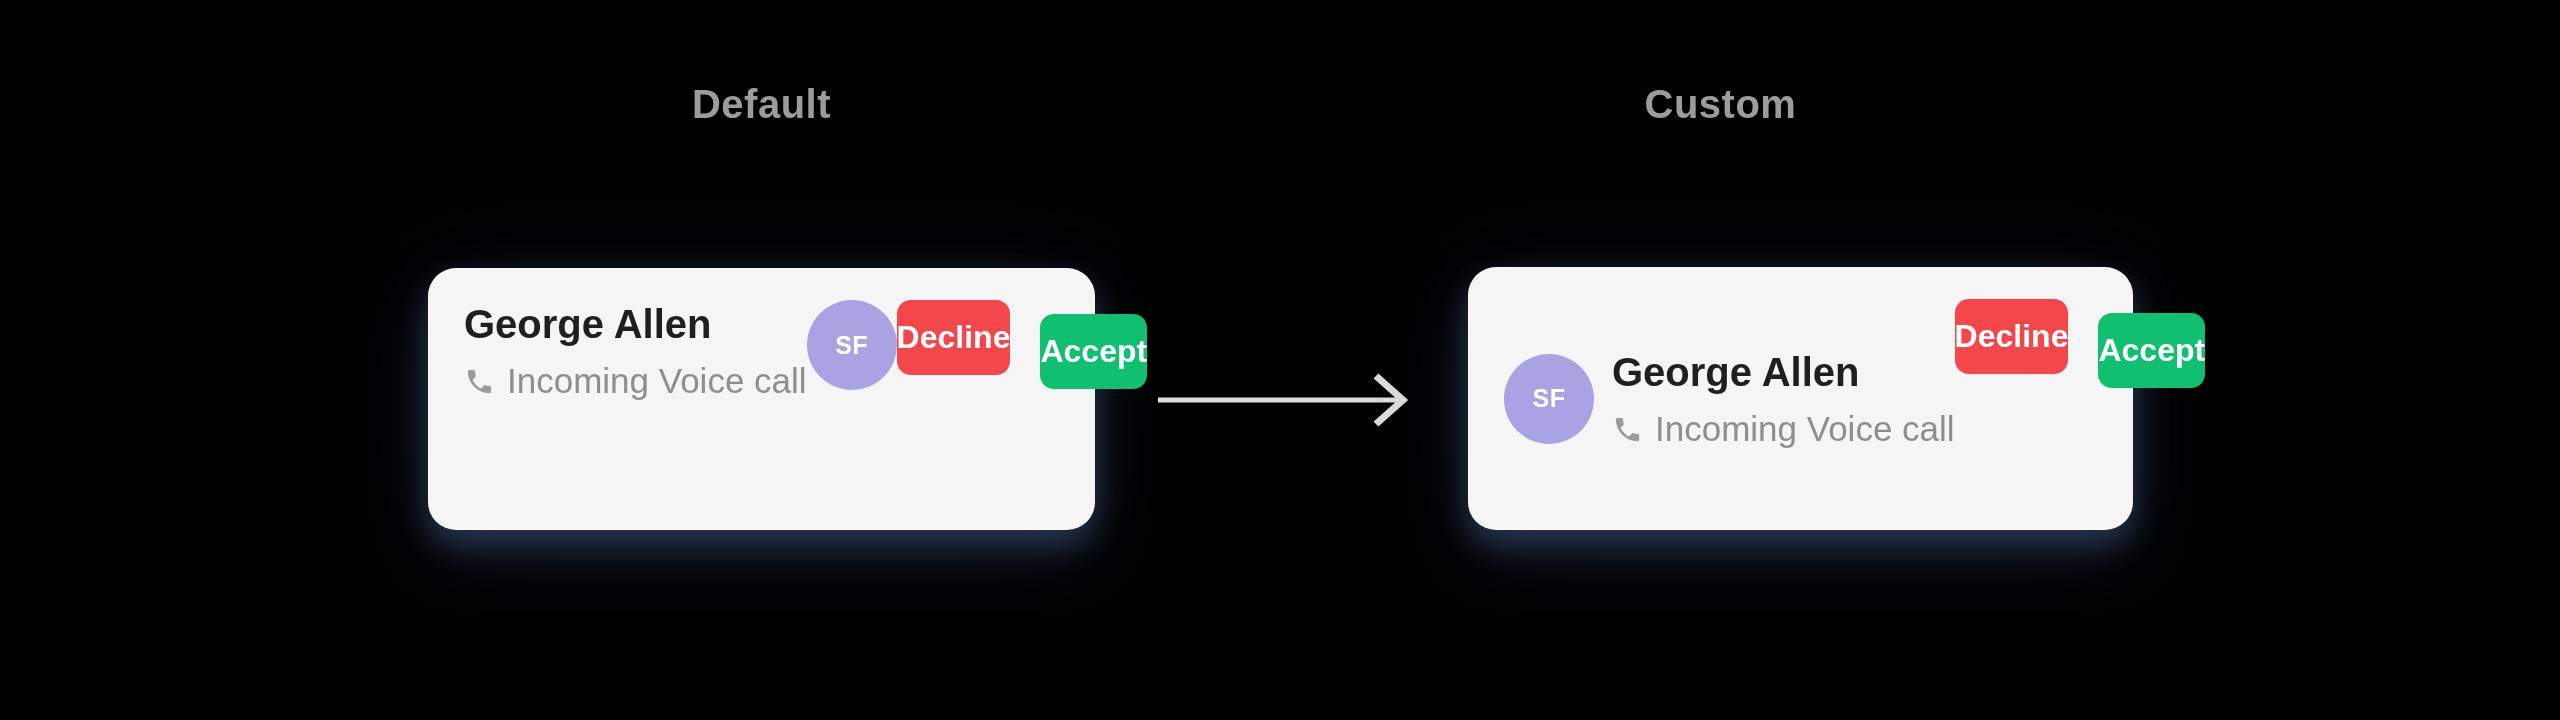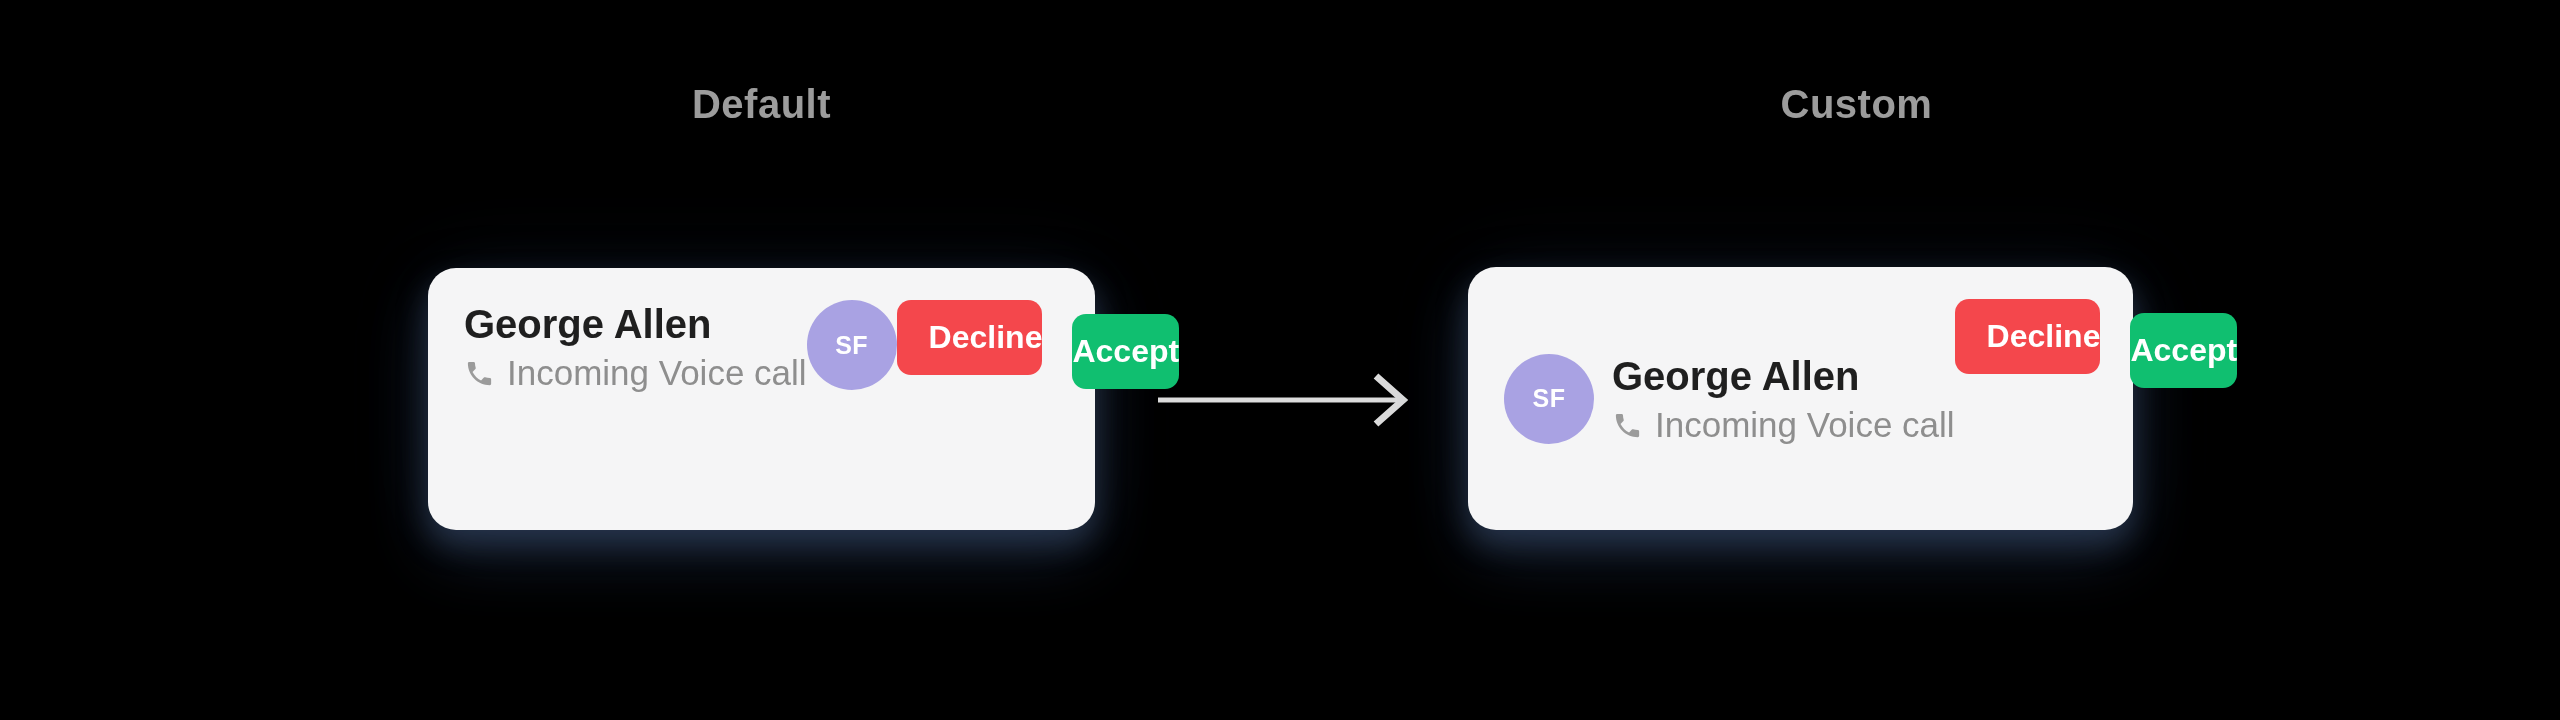--- a/index.html
+++ b/index.html
@@ -28,21 +28,21 @@
   .variant-label {
     position: absolute;
     top: 82px;
     text-align: center;
     font-size: 40px;
     font-weight: 700;
     color: var(--label-text);
     letter-spacing: 0.5px;
   }
   .label-default { left: 428px; width: 667px; }
-  .label-custom  { left: 1524px; width: 665px; }
+  .label-custom  { left: 1388px; width: 665px; }
 
   .call-card {
     position: absolute;
     background: var(--card-bg);
     border-radius: 28px;
     padding: 32px 36px;
     display: flex;
     flex-direction: row;
     justify-content: space-between;
     box-shadow:
@@ -67,21 +67,21 @@
     font-size: 40px;
     font-weight: 700;
     color: var(--title-text);
     line-height: 1.2;
     white-space: nowrap;
   }
   .call-status {
     display: flex;
     align-items: center;
     gap: 12px;
-    margin-top: 5px;
+    margin-top: 13px;
     font-size: 35px;
     color: var(--subtitle-text);
     white-space: nowrap;
   }
   .phone-icon { display: inline-flex; width: 31px; height: 31px; }
   .phone-icon svg { width: 100%; height: 100%; fill: var(--icon-gray); }
 
   .avatar {
     flex: 0 0 auto;
     width: 90px;
@@ -102,21 +102,21 @@
     flex: 1 1 0;
     height: 75px;
     border: none;
     border-radius: 14px;
     color: var(--button-text);
     font-family: "Liberation Sans", sans-serif;
     font-size: 32px;
     font-weight: 700;
     cursor: pointer;
   }
-  .btn-decline { background: var(--decline-red); padding-left: 32px; }
+  .btn-decline { background: var(--decline-red); }
   .btn-accept  { background: var(--accept-green); margin-top: 14px; }
 
   .arrow {
     position: absolute;
     left: 1150px;
     top: 355px;
   }
 </style>
 </head>
 <body>

